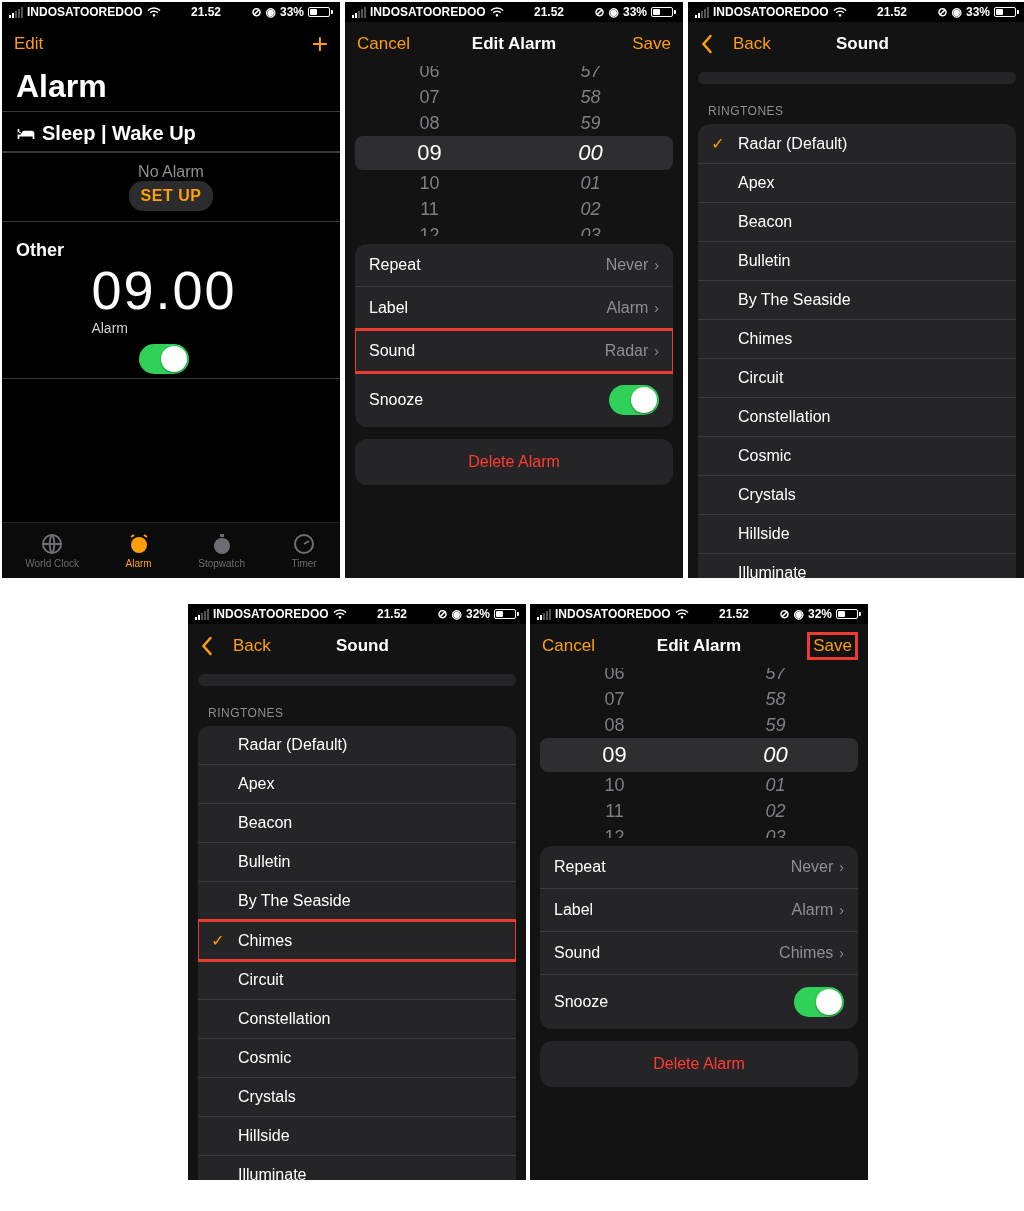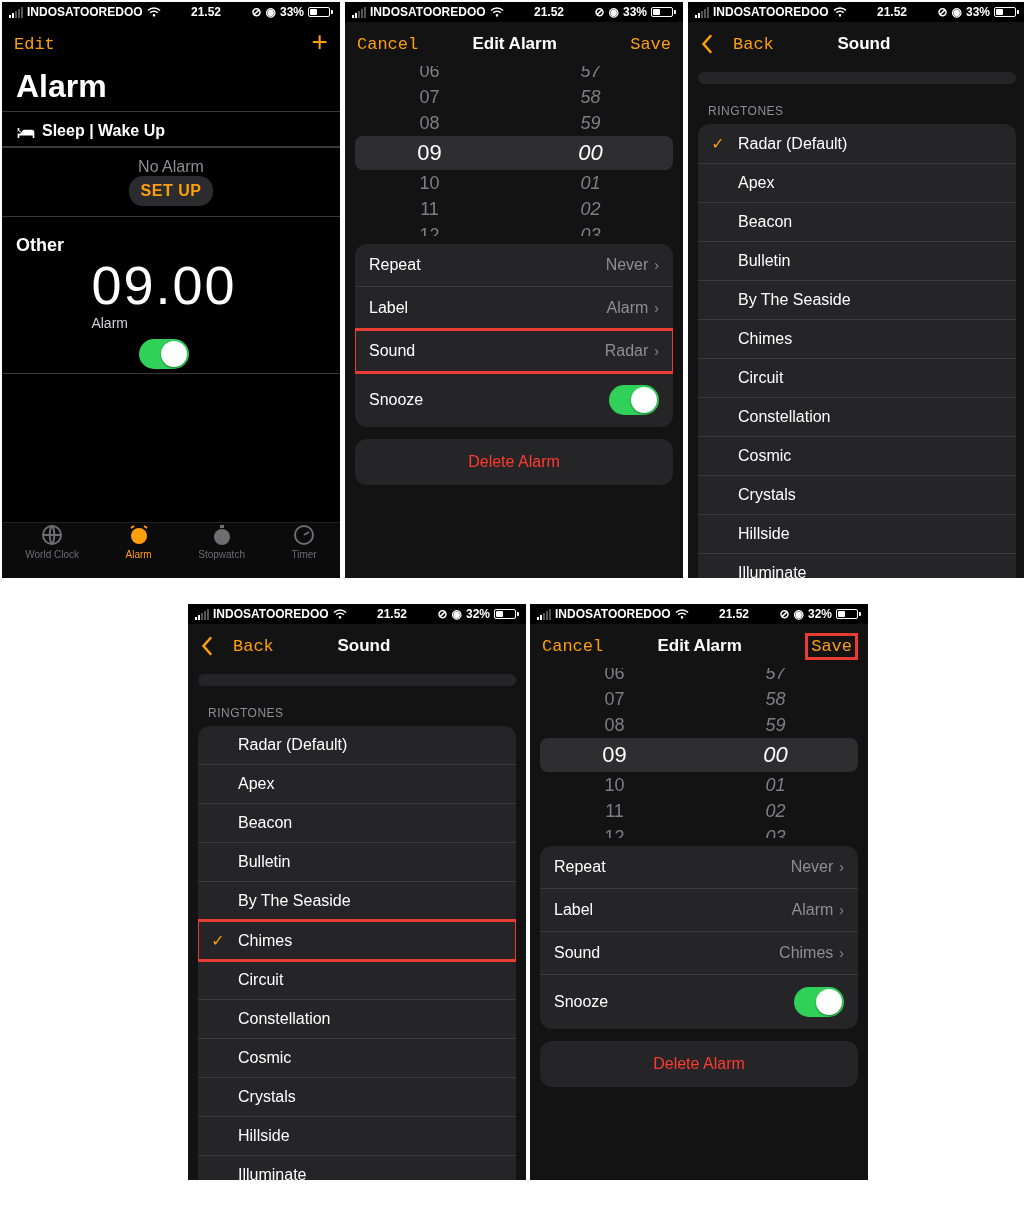--- a/index.html
+++ b/index.html
@@ -59,28 +59,28 @@
   .batt-icon{display:inline-flex;align-items:center;}
   .batt-icon .shell{width:22px;height:10px;border:1px solid #fff;border-radius:2px;position:relative;}
   .batt-icon .fill{position:absolute;left:1px;top:1px;bottom:1px;width:33%;background:#fff;border-radius:1px;}
   .batt-icon .tip{width:2px;height:4px;background:#fff;margin-left:1px;border-radius:0 1px 1px 0;}
 
   
   .nav{
     display:flex;align-items:center;justify-content:space-between;
     height:44px;padding:0 12px;font-size:17px;
   }
-  .nav .left,.nav .right{color:var(--accent);min-width:60px;font-family:Liberation Mono, monospace;}
+  .nav .left,.nav .right{color:var(--accent);min-width:60px;}
   .nav .right{text-align:right;}
   .nav .title{color:#fff;font-weight:600;flex:1;text-align:center;}
   .nav .back{display:inline-flex;align-items:center;gap:20px;}
 
   .large-title{font-size:32px;font-weight:700;padding:2px 14px 6px;}
 
-  .section-label{display:flex;align-items:flex-end;gap:6px;padding:10px 14px 6px;font-size:16px;font-weight:600;border-top:.5px solid var(--sep);border-bottom:.5px solid var(--sep);}
+  .section-label{display:flex;align-items:center;gap:6px;padding:10px 14px 6px;font-size:20px;font-weight:600;border-top:.5px solid var(--sep);border-bottom:.5px solid var(--sep);}
   .section-label svg{display:block;}
 
   .row{
     display:flex;align-items:center;justify-content:space-between;
     padding:10px 14px;font-size:16px;color:#fff;
     border-top:.5px solid var(--sep);
     flex-direction:column;
   }
   .row .val-muted{color:var(--muted);}
   .pill-btn{
@@ -90,21 +90,21 @@
   .other-title{padding:18px 14px 0;font-size:18px;font-weight:600;}
   .big-time{font-size:54px;font-weight:300;padding:0 14px;letter-spacing:2px;line-height:1.1;}
   .small-sub{padding:0 14px 8px;font-size:14px;color:#d0d0d4;}
 
   .toggle{width:50px;height:30px;border-radius:15px;background:var(--green);position:relative;}
   .toggle .knob{position:absolute;right:2px;top:2px;width:26px;height:26px;background:#fff;border-radius:50%;box-shadow:0 1px 2px rgba(0,0,0,.4);}
 
   
   .tabbar{
     position:absolute;bottom:0;left:0;right:0;height:56px;
-    background:#0b0b0b;display:flex;justify-content:space-around;align-items:flex-start;
+    background:#0b0b0b;display:flex;justify-content:space-around;align-items:center;
     border-top:.5px solid #222;
   }
   .tab{display:flex;flex-direction:column;align-items:center;gap:2px;color:#6d6d72;font-size:10px;}
   .tab.active{color:var(--accent);}
   .tab svg{width:24px;height:24px;}
 
   
   .card{margin:8px 10px;border-radius:12px;background:var(--section);overflow:hidden;}
   .card .crow{
     display:flex;align-items:center;justify-content:space-between;

